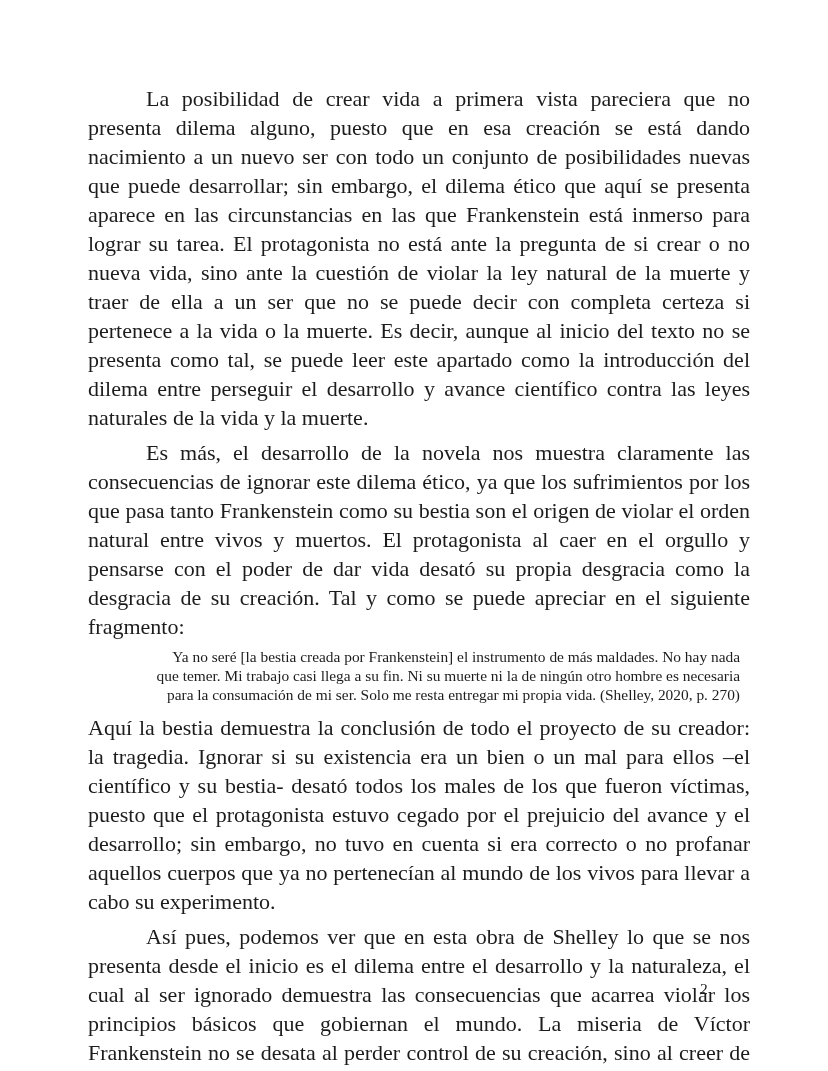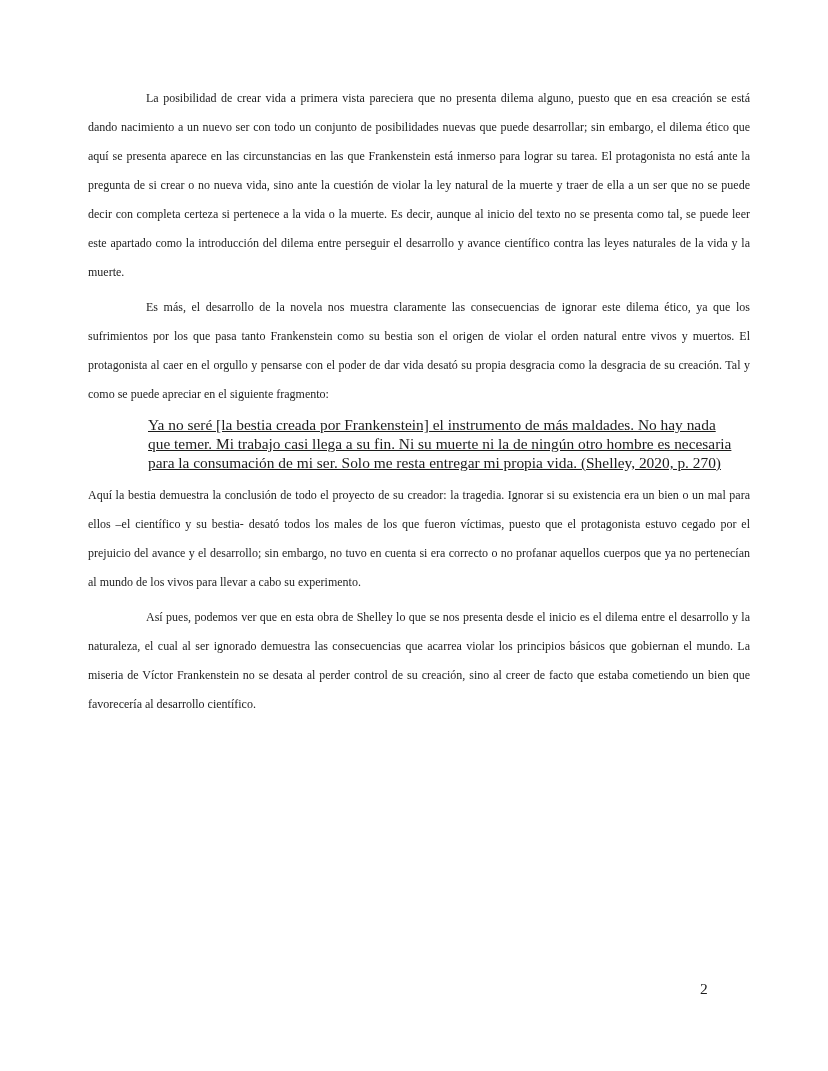--- a/index.html
+++ b/index.html
@@ -17,36 +17,35 @@
     overflow: hidden;
   }
   .content {
     position: absolute;
     left: 88px;
     top: 84px;
     width: 662px;
   }
   p.body {
     margin: 0 0 6px 0;
-    font-size: 12px;
+    font-size: 22px;
     line-height: 29px;
     text-align: justify;
     text-justify: inter-word;
   }
   p.body.indent {
     text-indent: 58px;
   }
   blockquote.quote {
     margin: 5px 10px 9px 60px;
     padding: 0;
     width: 592px;
     font-size: 15.4px;
     line-height: 19px;
-    text-align: left;
-    text-decoration: underline;
+    text-align: right;
   }
   .page-number {
     position: absolute;
     left: 700px;
     top: 980px;
     font-size: 15.5px;
     line-height: 18px;
     color: #1c1c1c;
   }
 </style>

